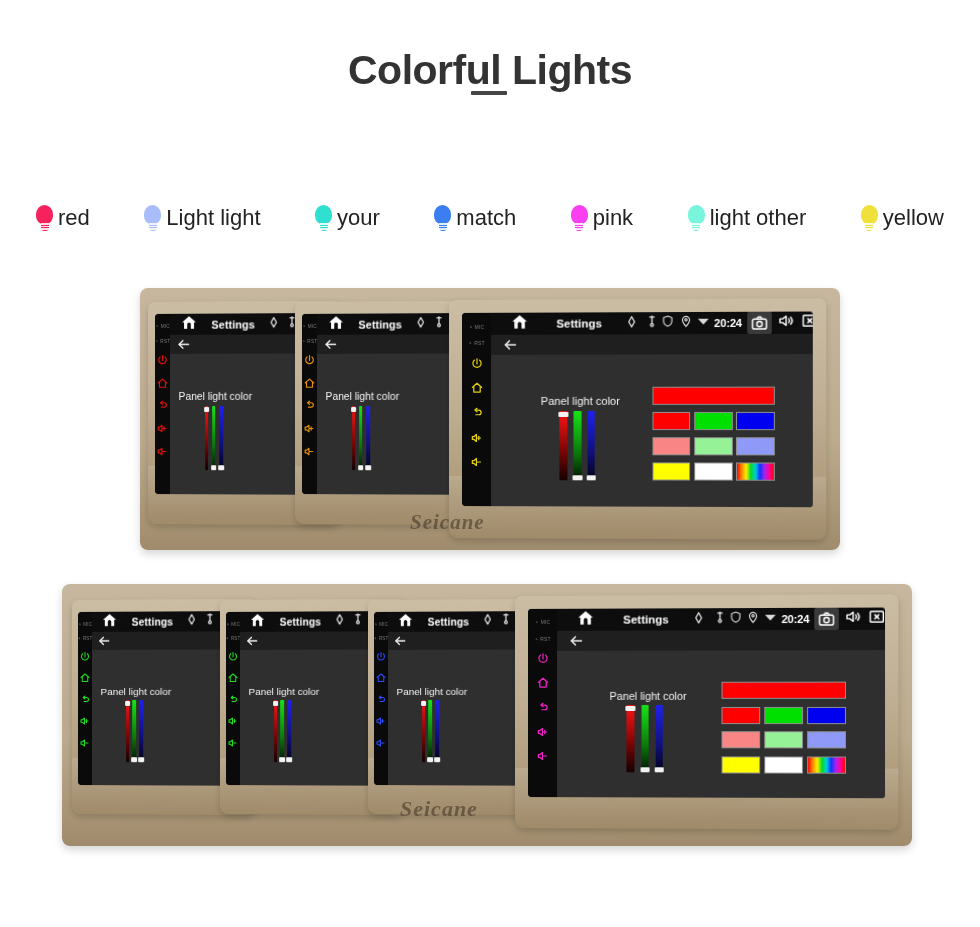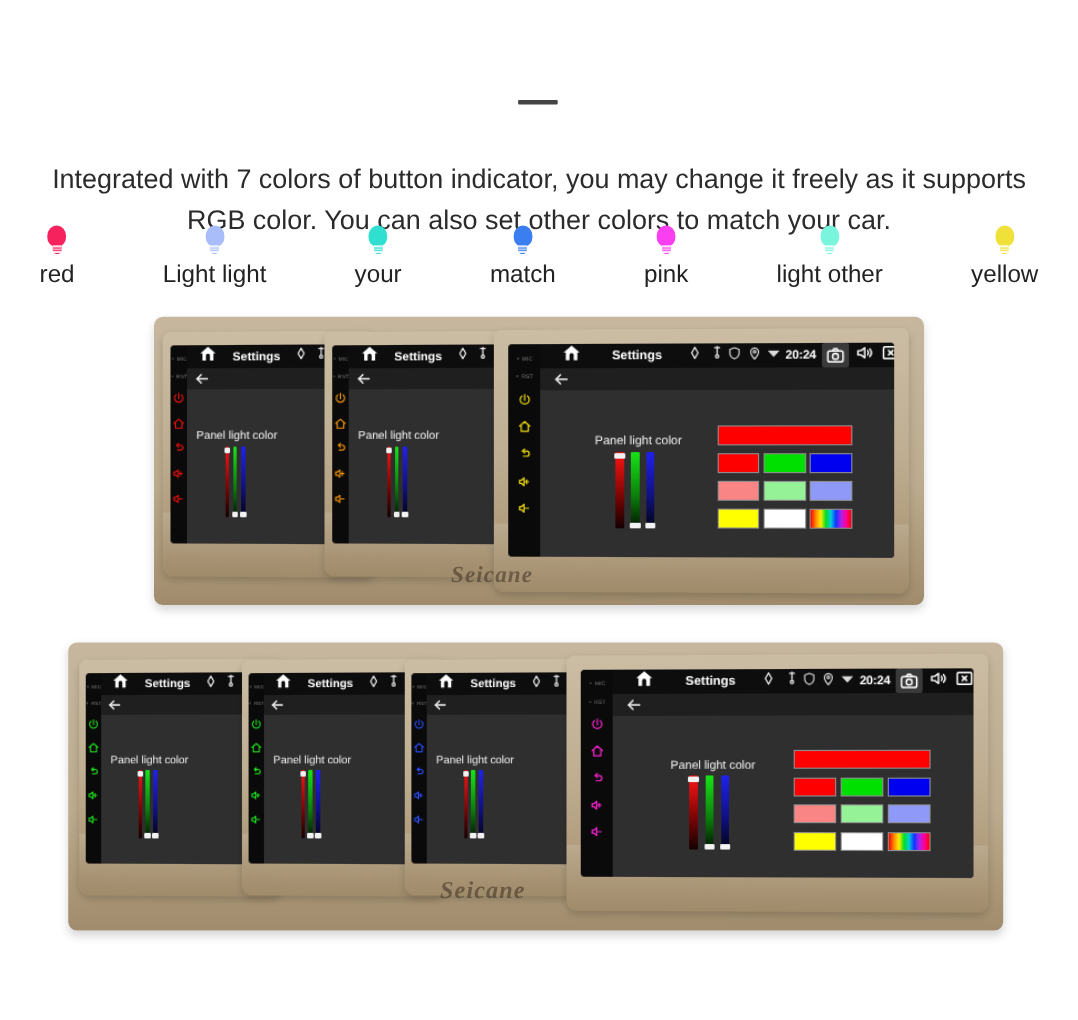--- a/index.html
+++ b/index.html
@@ -23,21 +23,21 @@
     position:absolute;left:34px;top:120px;width:912px;text-align:center;
     font-size:24.5px;color:#2b2b2b;line-height:37px;
   }
 
   
   .legend{
     position:absolute;left:36px;top:205px;width:908px;
     display:flex;align-items:center;justify-content:space-between;
     font-size:22px;color:#222;
   }
-  .legend-item{display:flex;align-items:center;gap:5px;white-space:nowrap;flex-direction:column;}
+  .legend-item{display:flex;align-items:center;gap:5px;white-space:nowrap;}
   .bulb{width:17px;height:26px;position:relative;flex:0 0 auto;}
   .bulb .glass{
     position:absolute;left:0;top:0;width:17px;height:19px;border-radius:50% 50% 42% 42%;
   }
   .bulb .base{
     position:absolute;left:4.5px;top:17px;width:8px;height:9px;border-radius:0 0 45% 45%;
   }
   .bulb .base i{
     display:block;height:1.6px;margin:1.1px 0 0 0;background:rgba(255,255,255,.85);
   }
@@ -106,22 +106,22 @@
     position:absolute;color:rgba(60,48,32,.55);font-style:italic;font-weight:bold;
     font-family:"Liberation Serif","DejaVu Serif",serif;
     letter-spacing:1px;pointer-events:none;
   }
 </style>
 </head>
 <body>
 
 <div class="page">
 
+  <h1 class="title">Colorful Lights</h1>
   <div class="divider"></div>
-  <p class="subtitle">Integrated with 7 colors of button indicator, you may change it freely as it supports RGB color. You can also set other colors to match your car.</p>
 
   <div class="legend" id="legend">
       <div class="legend-item">
         <span class="bulb">
           <span class="glass" style="background:#f6225e"></span>
           <span class="base" style="background:#f6225e">
             <i></i>
             <i></i>
             <i></i>
           </span>

